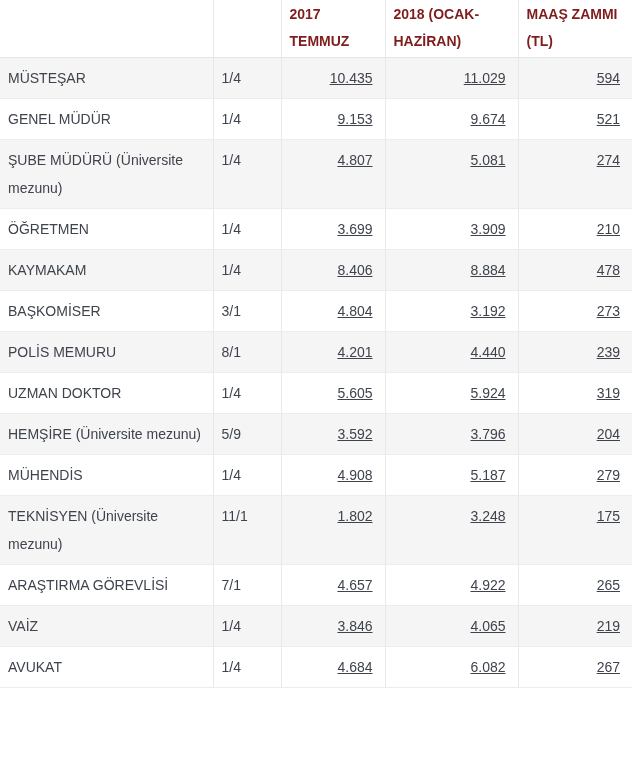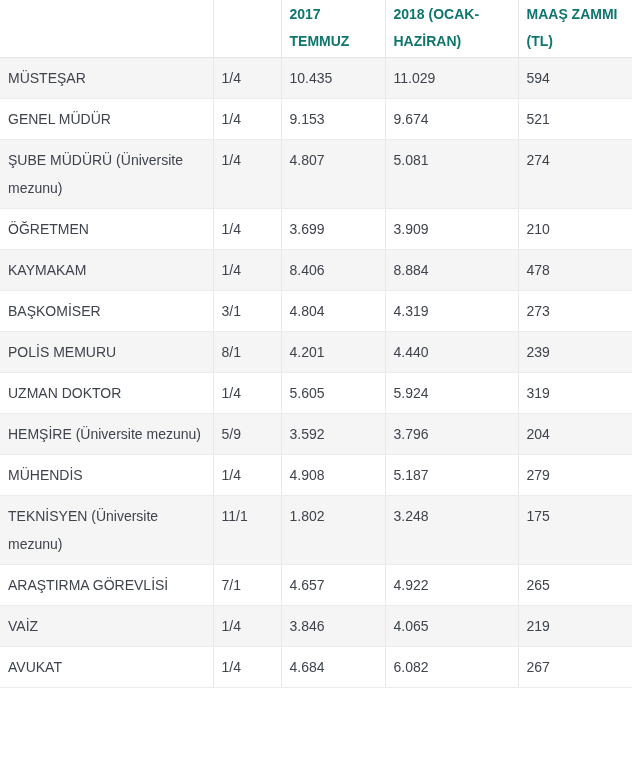--- a/index.html
+++ b/index.html
@@ -19,21 +19,21 @@
     table-layout: fixed;
     width: 632px;
   }
   col.c1 { width: 213px; }
   col.c2 { width: 68px; }
   col.c3 { width: 104px; }
   col.c4 { width: 133px; }
   col.c5 { width: 114px; }
 
   th {
-    color: #0f766e;
+    color: #7f1d1d;
     font-size: 14px;
     font-weight: bold;
     text-align: left;
     vertical-align: top;
     line-height: 27px;
     padding: 1px 8px 2px 8px;
     background: #ffffff;
     border-bottom: 1px solid #e4e4e4;
     overflow-wrap: break-word;
   }
@@ -43,22 +43,23 @@
     font-size: 14px;
     color: #3e434c;
     vertical-align: top;
     line-height: 28px;
     padding: 6px 8px;
     border-bottom: 1px solid #ececec;
     overflow-wrap: break-word;
   }
   td + td { border-left: 1px solid #e8e8e8; }
   td.num {
-    text-align: left;
+    text-align: right;
     padding-right: 12px;
+    text-decoration: underline;
   }
   tbody tr:nth-child(odd) td { background: #f5f5f5; }
   tbody tr:nth-child(even) td { background: #ffffff; }
 </style>
 </head>
 <body>
 
 <div class="page">
   <table class="salary">
     <colgroup>
@@ -110,21 +111,21 @@
           <td>KAYMAKAM</td>
           <td>1/4</td>
           <td class="num">8.406</td>
           <td class="num">8.884</td>
           <td class="num">478</td>
         </tr>
         <tr>
           <td>BAŞKOMİSER</td>
           <td>3/1</td>
           <td class="num">4.804</td>
-          <td class="num">4.319</td>
+          <td class="num">3.192</td>
           <td class="num">273</td>
         </tr>
         <tr>
           <td>POLİS MEMURU</td>
           <td>8/1</td>
           <td class="num">4.201</td>
           <td class="num">4.440</td>
           <td class="num">239</td>
         </tr>
         <tr>

